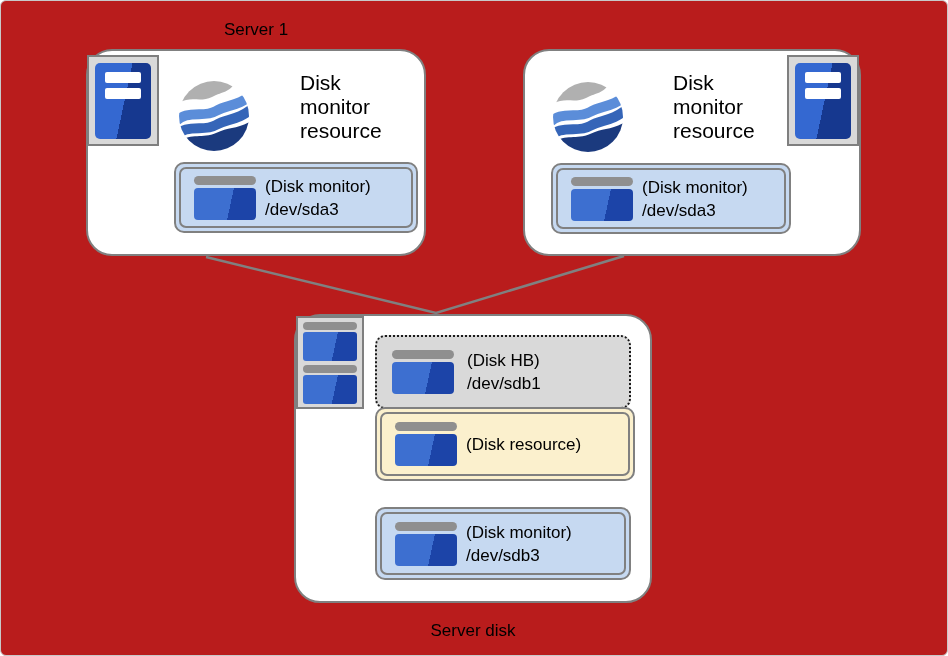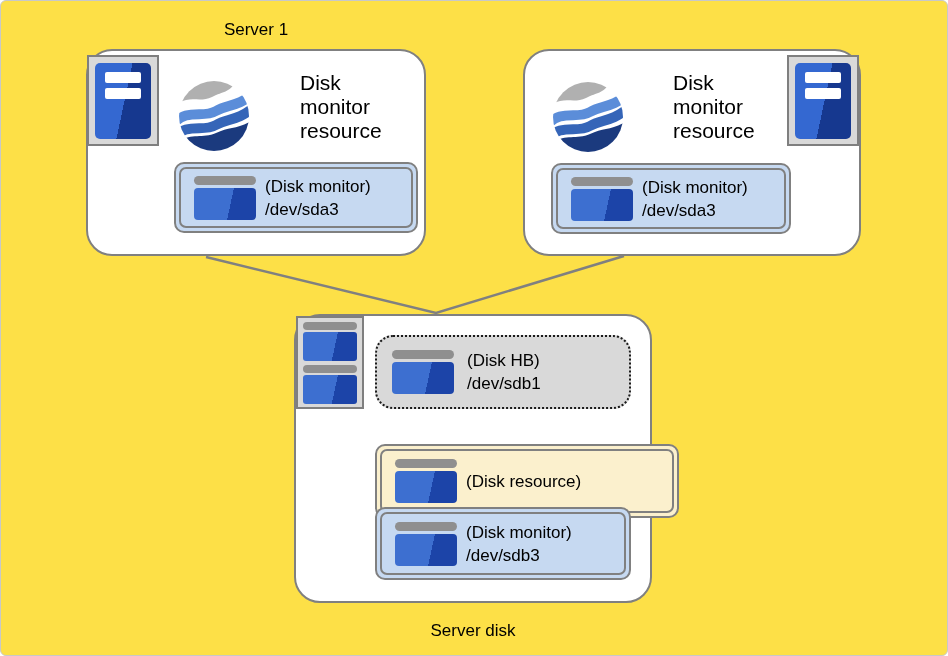--- a/index.html
+++ b/index.html
@@ -3,21 +3,21 @@
 <meta charset="utf-8">
 <style>
   * { margin: 0; padding: 0; box-sizing: border-box; }
   html, body { background: #ffffff; }
   body { font-family: "Liberation Sans", sans-serif; color: #000; }
 
   .stage {
     position: relative;
     width: 948px;
     height: 656px;
-    background: #fde047;
+    background: #b91c1c;
     border: 1px solid #c8c8c8;
     border-radius: 6px;
     overflow: hidden;
   }
 
   .lines-overlay {
     position: absolute;
     left: 0; top: 0;
     z-index: 0;
   }
@@ -95,21 +95,21 @@
     gap: 9px;
     padding-left: 13px;
   }
   .part.monitor, .part.monitor .part-inner { background: #c6d9f1; }
   .part.resource, .part.resource .part-inner { background: #fbf0cd; }
 
   
   .part-hb {
     position: absolute;
     border: 2.5px dotted #1a1a1a;
-    border-radius: 18px;
+    border-radius: 10px;
     background: #d9d9d9;
     display: flex;
     align-items: center;
     gap: 13px;
     padding-left: 15px;
     z-index: 2;
   }
 
   .disk-icon { width: 62px; flex: 0 0 62px; }
   .disk-pill { height: 9px; background: #8f8f8f; border-radius: 4.5px; margin-bottom: 3px; }
@@ -251,21 +251,21 @@
     <div class="disk-icon">
       <div class="disk-pill"></div>
       <div class="disk-body"></div>
     </div>
     <div class="part-text">
       <div>(Disk HB)</div>
       <div>/dev/sdb1</div>
     </div>
   </div>
 
-  <div class="part resource" style="left:374px; top:443px; width:304px; height:74px;">
+  <div class="part resource" style="left:374px; top:406px; width:260px; height:74px;">
     <div class="part-inner">
       <div class="disk-icon">
         <div class="disk-pill"></div>
         <div class="disk-body"></div>
       </div>
       <div class="part-text">
         <div>(Disk resource)</div>
       </div>
     </div>
   </div>

